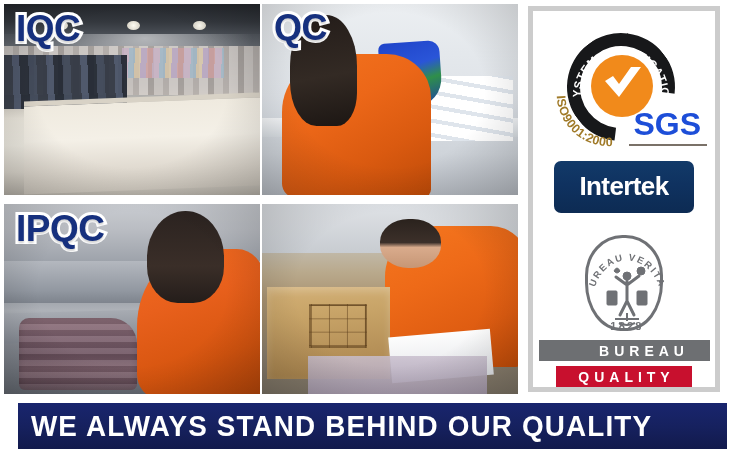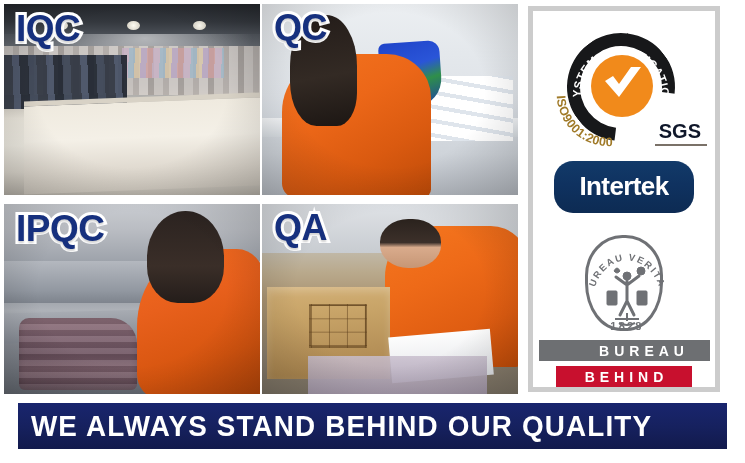--- a/index.html
+++ b/index.html
@@ -260,33 +260,33 @@
     background:#f18a1b;
   }
   .sgs .check{
     position:absolute;left:52px;top:40px;width:44px;height:40px;
   }
   .sgs .isotext{
     position:absolute;left:2px;top:56px;width:92px;height:70px;
   }
   .sgs .sgsword{
     position:absolute;right:-2px;bottom:4px;
-    font-weight:bold;font-size:20px;color:#0f172a;
+    font-weight:bold;font-size:32px;color:#1d4ed8;
     letter-spacing:0px;
     font-family:"Liberation Sans", sans-serif;
   }
   .sgs .sgsword::after{
     content:"";position:absolute;left:-4px;right:-6px;bottom:-3px;height:2px;background:#7a7168;
   }
 
   
   .intertek{
     margin-top:14px;
     width:140px;height:56px;
-    border-radius:19px;
+    border-radius:7px;
     background:linear-gradient(180deg,#123a69 0%,#0f3260 45%,#0d2b53 100%);
     display:flex;align-items:center;justify-content:center;
   }
   .intertek span{
     color:#ffffff;
     font-size:26px;
     font-weight:600;
     letter-spacing:-0.6px;
     font-family:"Liberation Sans", sans-serif;
   }
@@ -389,21 +389,20 @@
     <div class="cell qa">
       <div class="photo ph-qa">
         <div class="wall"></div>
         <div class="person"></div>
         <div class="head"></div>
         <div class="carton"></div>
         <div class="paper"></div>
         <div class="poly"></div>
       </div>
       <div class="vignette"></div>
-      <div class="badge">QA</div>
     </div>
 
   </div>
 
   <div class="certpanel">
 
     <div class="sgs">
       <div class="arc"></div>
       <div class="arctext">
         <svg width="108" height="108" viewBox="0 0 108 108">
@@ -455,21 +454,21 @@
             <circle cx="56" cy="36" r="4"></circle>
             <rect x="22" y="56" width="10" height="14" rx="1"></rect>
             <rect x="52" y="56" width="10" height="14" rx="1"></rect>
             <path d="M30 84 L54 84 M42 78 L42 86" stroke-width="2" fill="none"></path>
             <path d="M34 88 q8 4 16 0" stroke-width="2" fill="none"></path>
           </g>
           <text x="42" y="95" font-family="Liberation Sans, sans-serif" font-size="11" font-weight="bold" fill="#6f7175" text-anchor="middle" letter-spacing="2.2">1828</text>
         </svg>
       </div>
       <div class="bar grey">BUREAU</div>
-      <div class="bar red">BEHIND</div>
+      <div class="bar red">QUALITY</div>
     </div>
 
   </div>
 
   <div class="banner">
     <span>WE ALWAYS STAND BEHIND OUR QUALITY</span>
   </div>
 
 </div>
 

